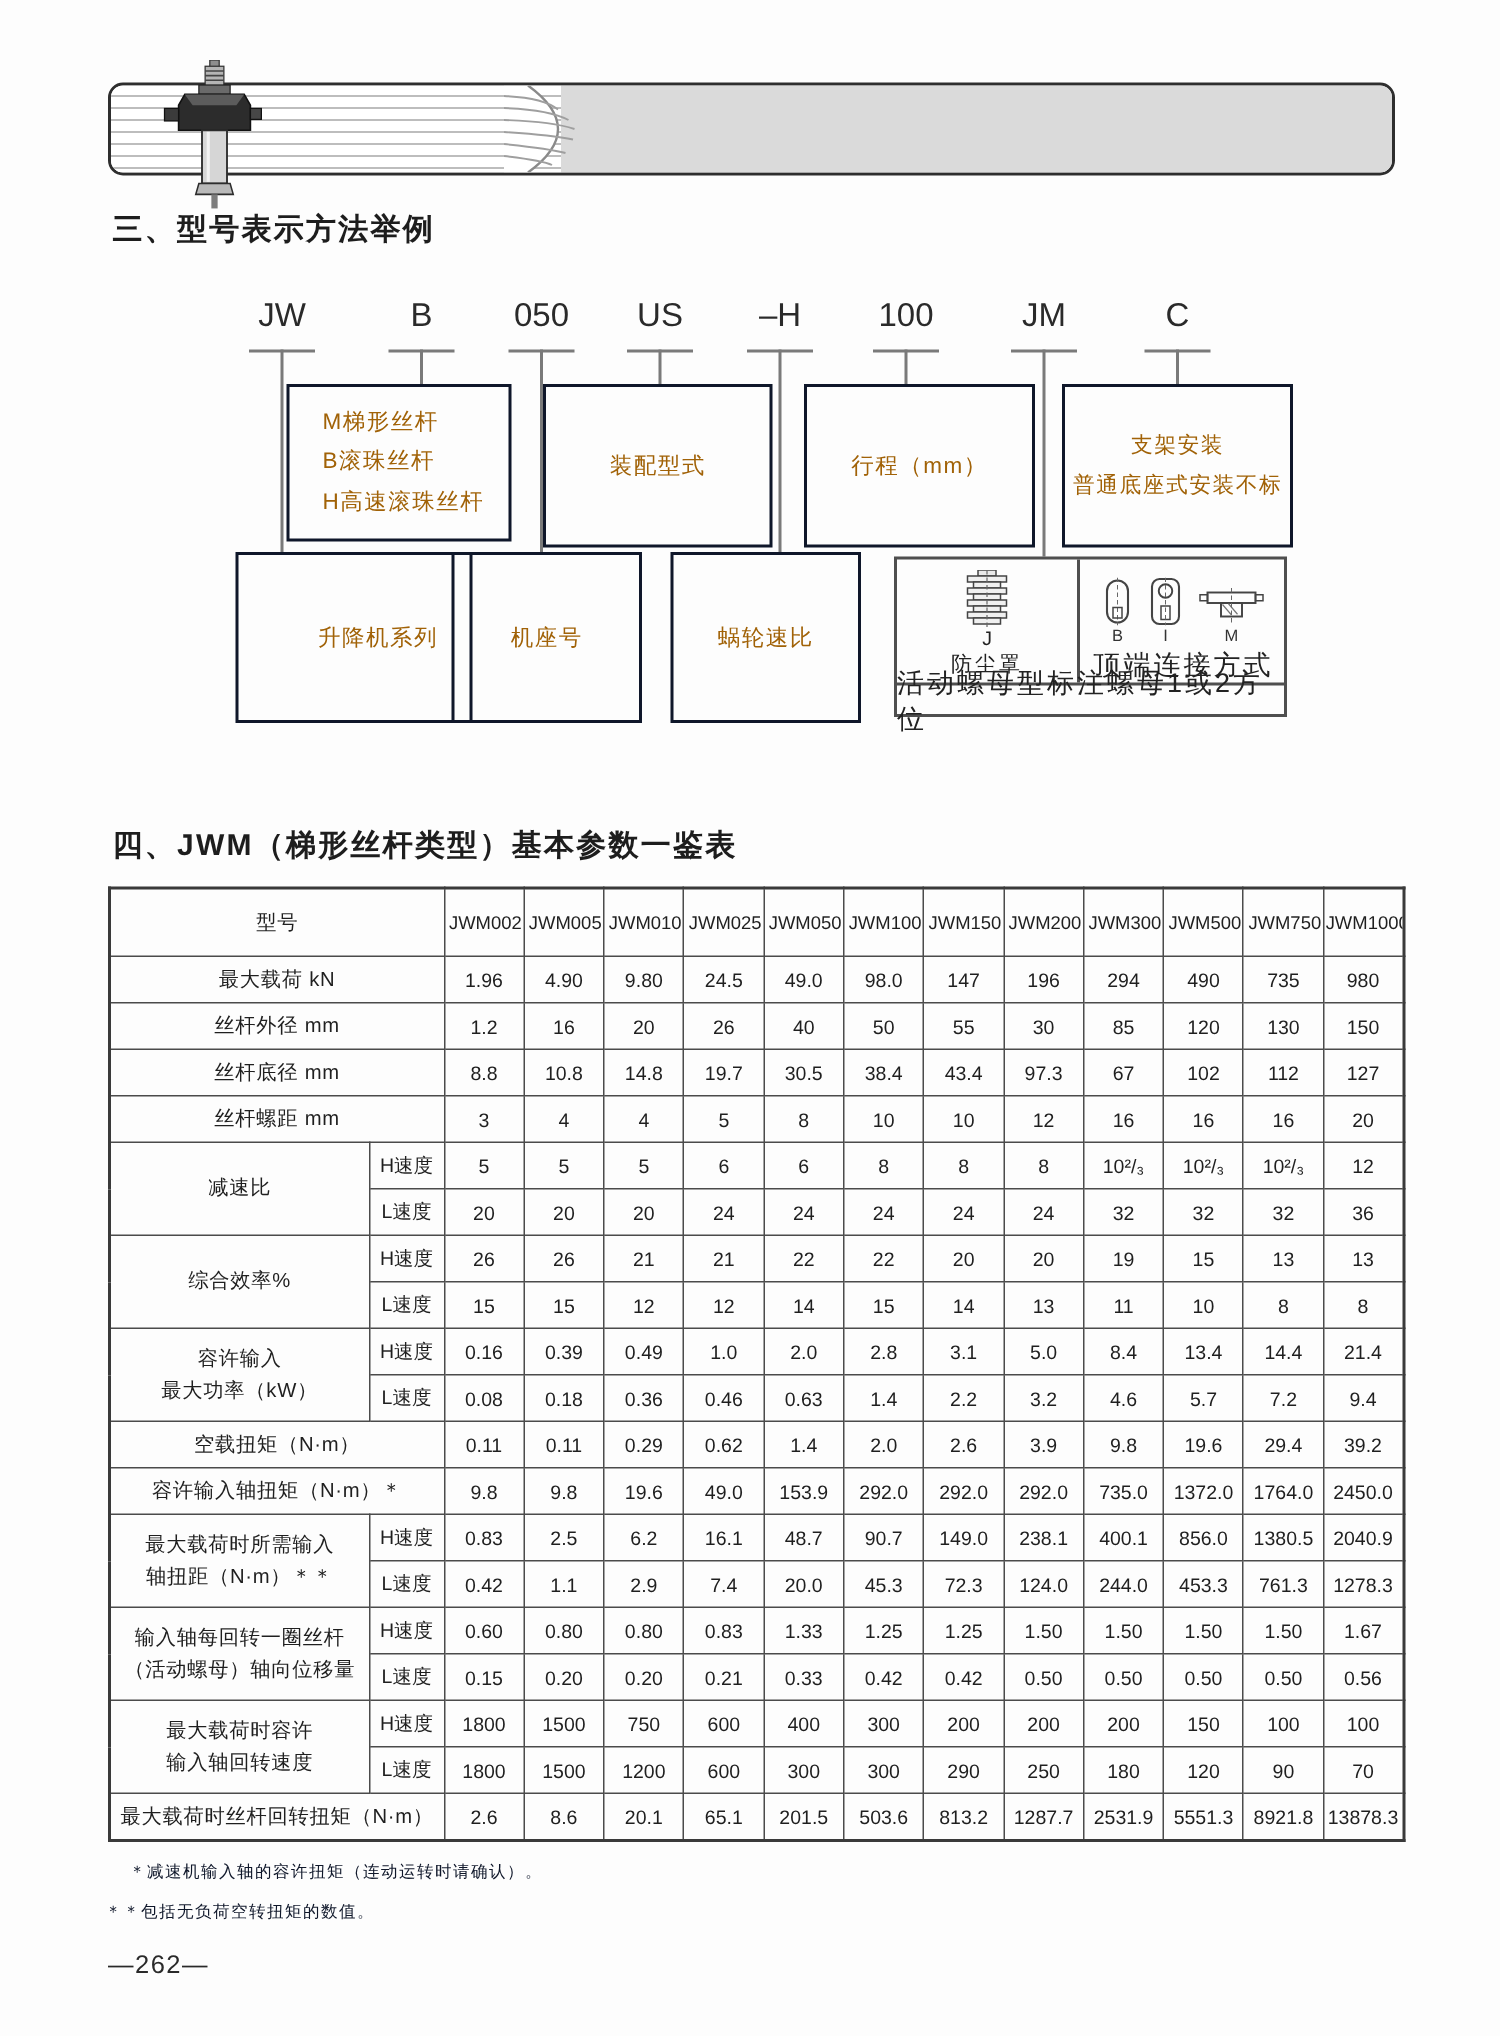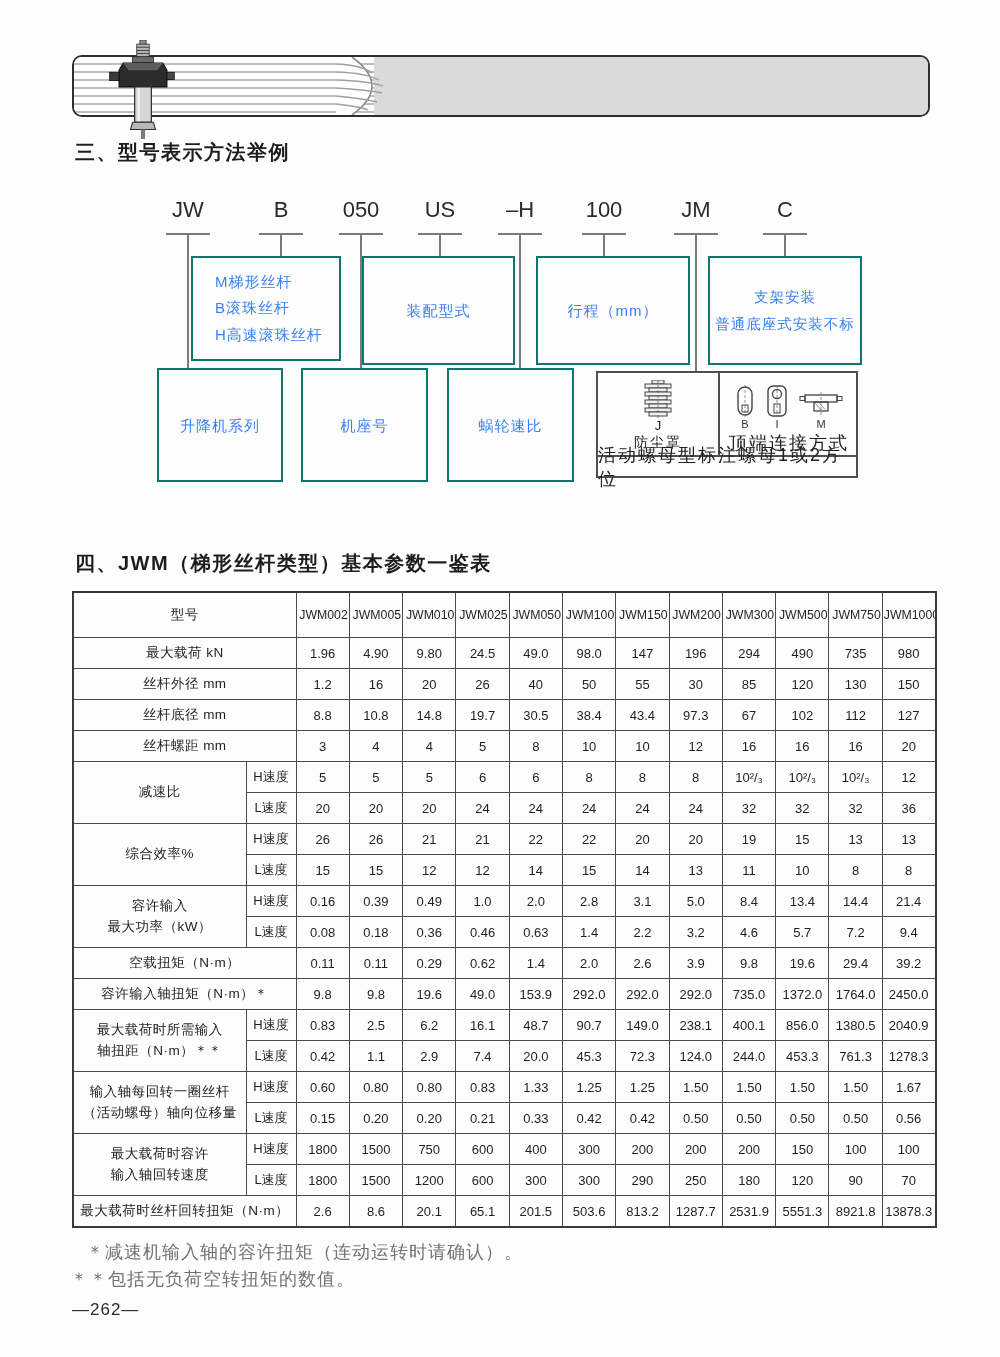--- a/index.html
+++ b/index.html
@@ -19,27 +19,27 @@
 
   
   .sec-heading{position:absolute;font-size:20px;font-weight:600;letter-spacing:1.5px;color:#1d1d1d;}
   #h-model{left:75px;top:139px;}
   #h-table{left:75px;top:550px;}
 
   
   .code{position:absolute;top:197px;width:90px;text-align:center;font-size:22px;color:#2a2a2a;}
   .uline{position:absolute;top:233px;width:44px;border-top:2px solid #7a7a7a;}
   .vline{position:absolute;width:2px;background:#7a7a7a;}
-  .dbox{position:absolute;border:2px solid #0f766e;background:transparent;display:flex;align-items:center;justify-content:center;
-        font-size:15px;color:#3b82f6;letter-spacing:1px;text-align:center;white-space:pre-line;line-height:1.8;}
+  .dbox{position:absolute;border:2px solid #0f172a;background:transparent;display:flex;align-items:center;justify-content:center;
+        font-size:15px;color:#a16207;letter-spacing:1px;text-align:center;white-space:pre-line;line-height:1.8;}
   #box-screw{left:191px;top:256px;width:150px;height:105px;justify-content:flex-start;text-align:left;padding-left:22px;line-height:1.75;box-sizing:border-box;}
   #box-assembly{left:362px;top:256px;width:149px;height:105px;}
   #box-stroke{left:536px;top:256px;width:150px;height:105px;}
   #box-bracket{left:708px;top:256px;width:150px;height:105px;font-size:14.5px;}
-  #box-series{left:157px;top:368px;width:122px;height:110px;}
+  #box-series{left:157px;top:368px;width:122px;height:110px;padding-left:32px;}
   #box-frame{left:301px;top:368px;width:123px;height:110px;}
   #box-ratio{left:447px;top:368px;width:123px;height:110px;}
   #box-acc{position:absolute;left:596px;top:371px;width:262px;height:107px;border:2px solid #4f4f4f;box-sizing:border-box;}
   .dust-cell{position:absolute;left:0;top:0;width:122px;height:82px;border-right:2px solid #4f4f4f;
       display:flex;flex-direction:column;align-items:center;justify-content:flex-end;padding-bottom:3px;box-sizing:border-box;}
   .dust-code{font-size:13px;line-height:1.2;}
   .dust-label{font-size:14px;letter-spacing:2px;}
   .conn-cell{position:absolute;left:124px;top:0;right:0;height:82px;display:flex;flex-direction:column;
       align-items:center;justify-content:flex-end;padding-bottom:2px;}
   .conn-icons{display:flex;gap:10px;align-items:flex-end;justify-content:center;}
@@ -53,21 +53,21 @@
   .table-wrap{position:absolute;left:72px;top:591px;}
   table{border-collapse:collapse;table-layout:fixed;width:863px;border:2px solid #3a3a3a;padding-left:16px;}
   td,th{border:1.4px solid #4b4b4b;text-align:center;vertical-align:middle;font-size:13px;font-weight:400;
         color:#1f1f1f;padding:0 1px;height:30px;overflow:hidden;}
   tr.hdr-row td,tr.hdr-row th{height:44px;}
   th{font-size:12.3px;text-align:right;}
   td.lbl{font-size:13.5px;letter-spacing:0.5px;white-space:pre-line;line-height:1.55;}
   td.sub{font-size:13px;}
 
   
-  .footnote{position:absolute;font-size:18px;letter-spacing:1px;color:#737373;}
+  .footnote{position:absolute;font-size:11px;letter-spacing:1px;color:#0f172a;}
   #fn1{left:86px;top:1240px;}
   #fn2{left:70px;top:1267px;}
   .pagenum{position:absolute;left:72px;top:1300px;font-size:17px;letter-spacing:1px;color:#2a2a2a;}
 
   svg{display:block;}
 </style>
 </head>
 <body>
 
 <div class="page">

